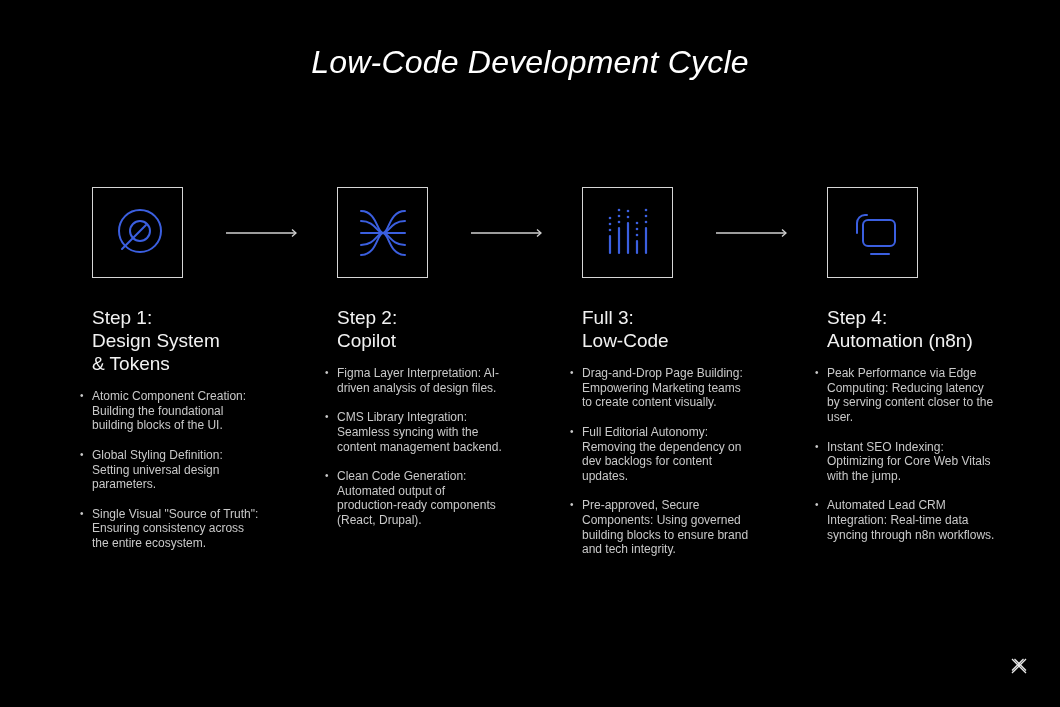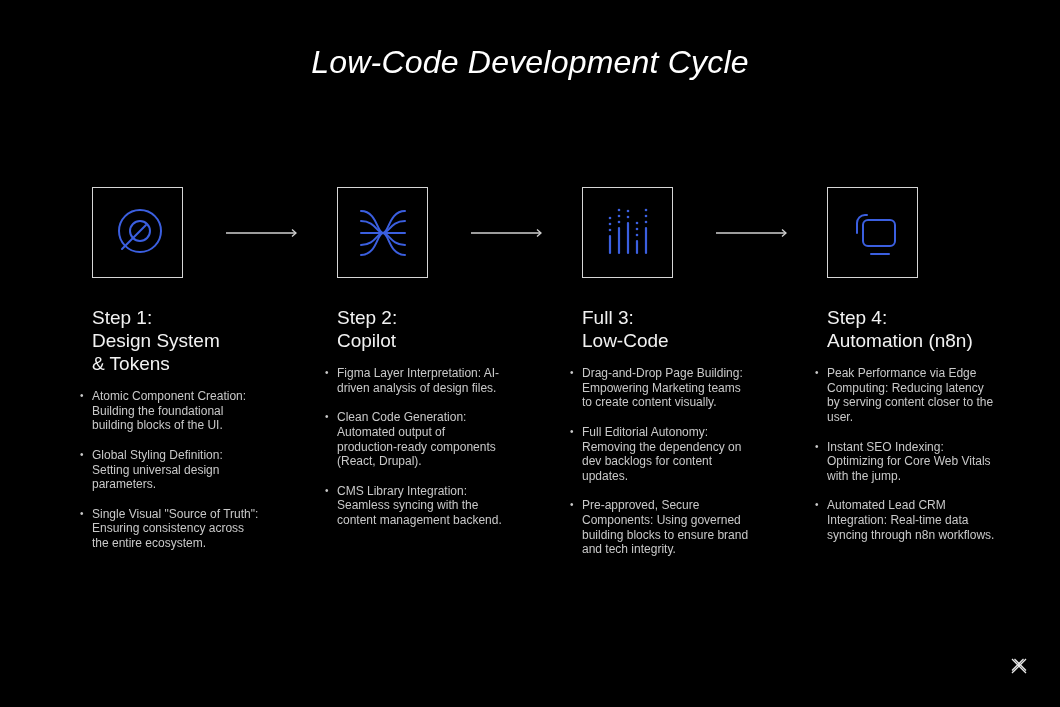--- a/index.html
+++ b/index.html
@@ -98,22 +98,22 @@
   </ul>
 </div>
 
 <div class="step" style="left:337px">
   <div class="step-title">
     <div>Step 2:</div>
     <div>Copilot</div>
   </div>
   <ul class="bullets">
     <li>Figma Layer Interpretation: AI-driven analysis of design files.</li>
+    <li>CMS Library Integration: Seamless syncing with the content management backend.</li>
     <li>Clean Code Generation: Automated output of production-ready components (React, Drupal).</li>
-    <li>CMS Library Integration: Seamless syncing with the content management backend.</li>
   </ul>
 </div>
 
 <div class="step" style="left:582px">
   <div class="step-title">
     <div>Full 3:</div>
     <div>Low-Code</div>
   </div>
   <ul class="bullets">
     <li>Drag-and-Drop Page Building: Empowering Marketing teams to create content visually.</li>

